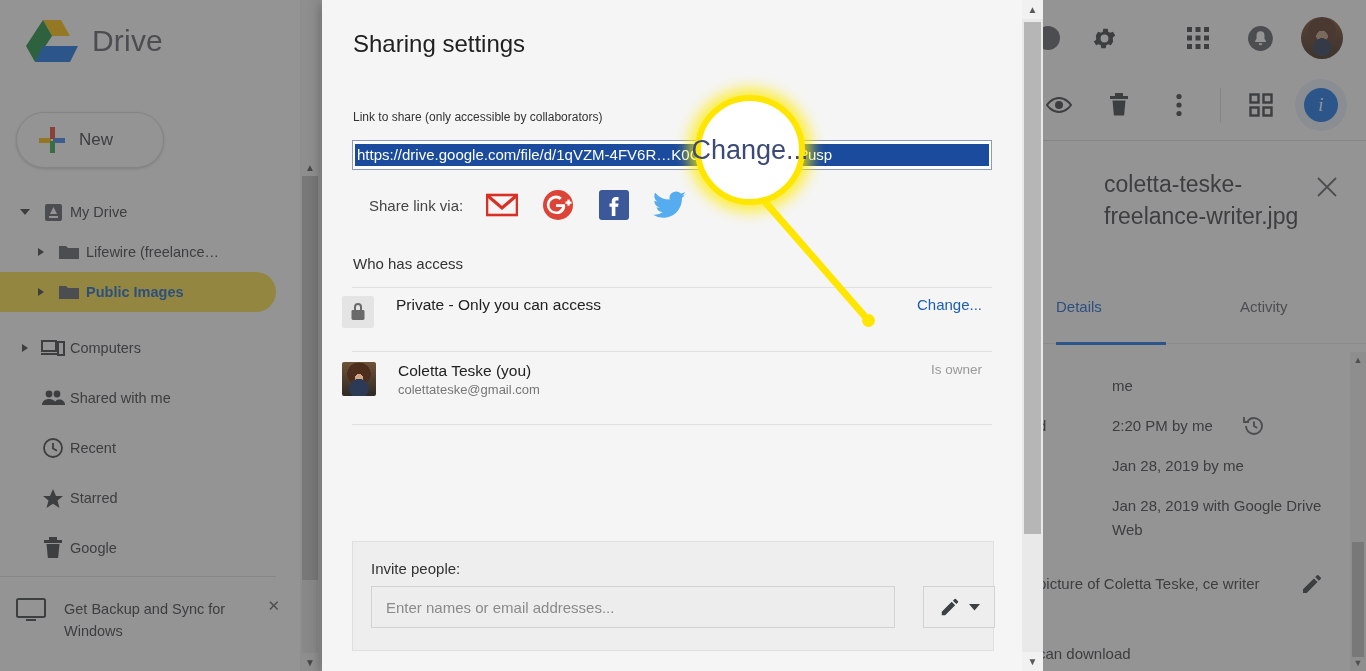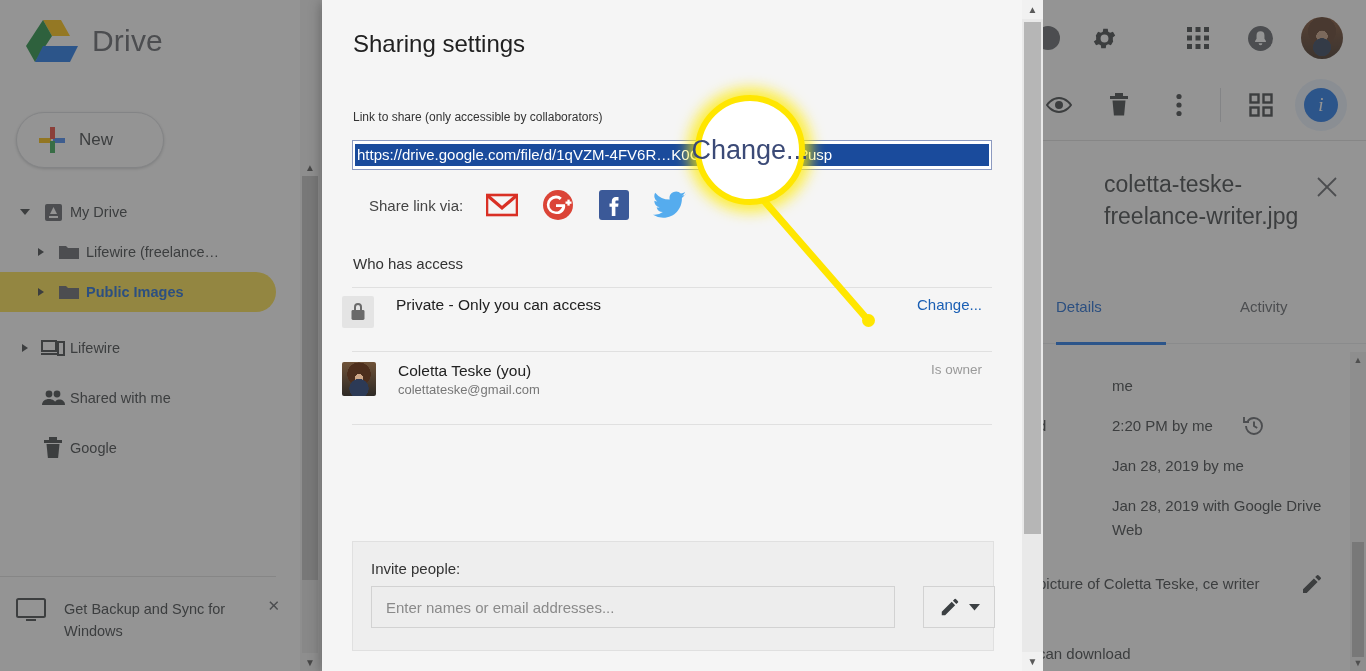--- a/index.html
+++ b/index.html
@@ -267,37 +267,56 @@
                 <polygon points="1,1 7,5 1,9" fill="#3c4043"></polygon>
               </svg>
           </span>
           <span class="nico">
             <svg width="24" height="18" viewBox="0 0 24 18">
               <rect x="1" y="2" width="14" height="10" fill="none" stroke="#3c4043" stroke-width="2"></rect>
               <rect x="0" y="14" width="16" height="2" fill="#3c4043"></rect>
               <rect x="17" y="3" width="6" height="13" fill="none" stroke="#3c4043" stroke-width="2"></rect>
             </svg>
           </span>
-          <span class="nlabel">Lifewire</span>
+          <span class="nlabel">Computers</span>
         </div>
 
         <div class="nav-item" style="margin-top:10px">
           <span class="caret"></span>
           <span class="nico">
             <svg width="24" height="18" viewBox="0 0 24 18">
               <circle cx="8" cy="5" r="3.4" fill="#3c4043"></circle>
                 <circle cx="16" cy="5" r="3.4" fill="#3c4043"></circle>
               <path d="M1 16c0-4 3.4-6 7-6s7 2 7 6z" fill="#3c4043"></path>
               <path d="M13 16c0-3.4 2.6-5.4 5.5-5.4S24 12.6 24 16z" fill="#3c4043"></path>
             </svg>
           </span>
           <span class="nlabel">Shared with me</span>
         </div>
 
-
+        <div class="nav-item" style="margin-top:10px">
+          <span class="caret"></span>
+          <span class="nico">
+            <svg width="22" height="22" viewBox="0 0 22 22">
+              <circle cx="11" cy="11" r="9" fill="none" stroke="#3c4043" stroke-width="1.8"></circle>
+              <path d="M11 6v5.4l4 2.4" fill="none" stroke="#3c4043" stroke-width="1.8"></path>
+            </svg>
+          </span>
+          <span class="nlabel">Recent</span>
+        </div>
+
+        <div class="nav-item" style="margin-top:10px">
+          <span class="caret"></span>
+          <span class="nico">
+            <svg width="22" height="21" viewBox="0 0 22 21">
+              <polygon points="11,1 14,8 21,8 15.5,12.5 17.5,20 11,15.8 4.5,20 6.5,12.5 1,8 8,8" fill="#3c4043"></polygon>
+            </svg>
+          </span>
+          <span class="nlabel">Starred</span>
+        </div>
 
         <div class="nav-item" style="margin-top:10px">
           <span class="caret"></span>
           <span class="nico">
             <svg width="20" height="22" viewBox="0 0 20 22">
               <rect x="6" y="0" width="8" height="3" fill="#3c4043"></rect>
               <rect x="1" y="3" width="18" height="3" fill="#3c4043"></rect>
               <path d="M3.5 7h13l-1.4 14H4.9z" fill="#3c4043"></path>
             </svg>
           </span>

